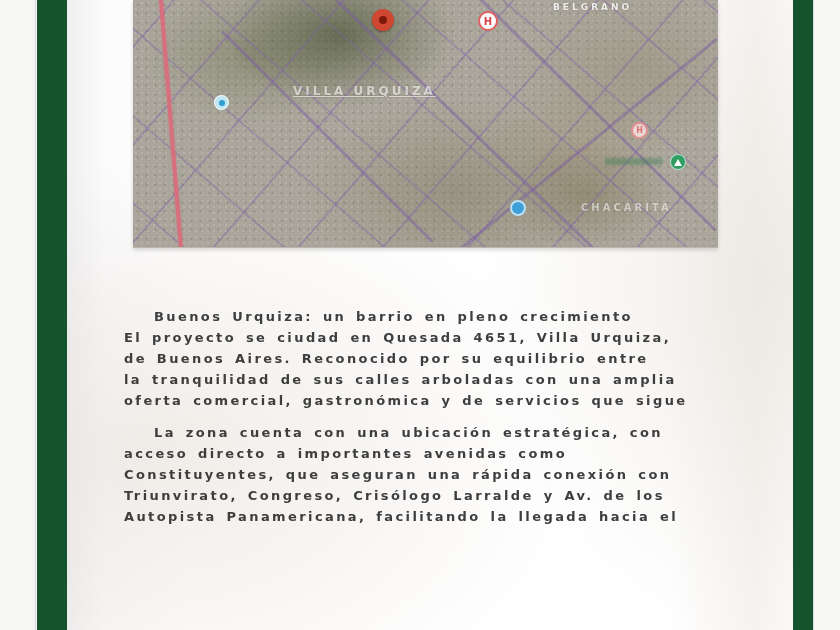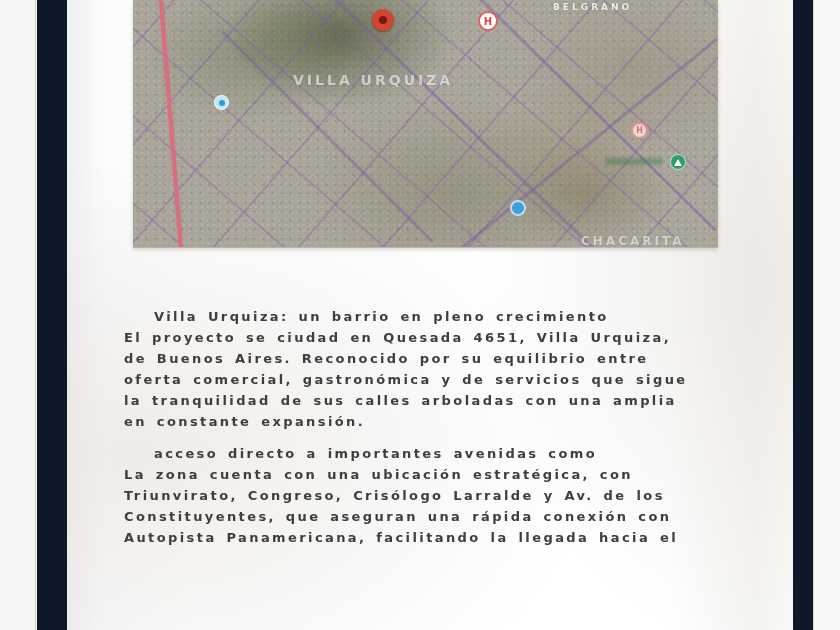--- a/index.html
+++ b/index.html
@@ -4,21 +4,21 @@
 <style>
   * { margin:0; padding:0; box-sizing:border-box; }
   html,body { width:840px; height:630px; overflow:hidden;
     font-family:"DejaVu Sans","Liberation Sans",sans-serif; background:#f6f6f6; }
 
   .stage { position:relative; width:840px; height:630px; background:#f6f6f6; }
 
   .left-rail { position:absolute; left:0; top:0; width:36px; height:630px;
     background:#f6f6f5; border-right:1px solid #d9d9d9; }
   .main-panel { position:absolute; left:37px; top:0; width:777px; height:630px;
-    background:#0f172a; border-right:1px solid #d9d9d9; }
+    background:#14532d; border-right:1px solid #d9d9d9; }
   .right-rail { position:absolute; left:815px; top:0; width:25px; height:630px;
     background:#f7f7f6; }
 
   
   .flyer { position:absolute; left:30px; top:0; width:726px; height:630px;
     background:
       radial-gradient(620px 420px at 12% 72%, rgba(228,221,213,.55), transparent 70%),
       radial-gradient(420px 520px at 97% 45%, rgba(230,225,218,.6), transparent 70%),
       linear-gradient(90deg,#f0f0f1 0,#fbfbfc 38px,#ffffff 120px,#ffffff 600px,#f6f4f1 688px,#fbfaf8 726px);
   }
@@ -54,22 +54,22 @@
   .av-c { left:585px; top:40px;  width:330px; transform:rotate(140.7deg); }
   .av-d { left:90px;  top:30px;  width:298px; transform:rotate(45deg); }
 
   .railway { position:absolute; left:25px; top:-12px; width:4px; height:290px;
     background:#d7707e; transform-origin:top center; transform:rotate(-4.6deg);
     box-shadow:0 0 2px rgba(215,110,126,.7); }
 
   .map-label { position:absolute; color:rgba(255,255,255,.85); font-size:9px;
     font-weight:bold; letter-spacing:3px; text-shadow:0 0 2px rgba(90,90,80,.6); white-space:nowrap; }
   .lbl-belgrano { left:420px; top:2px; }
-  .lbl-villa-urquiza { left:160px; top:72px; font-size:14px; opacity:.68; }
-  .lbl-chacarita { left:448px; top:234px; font-size:12px; opacity:.62; }
+  .lbl-villa-urquiza { left:160px; top:84px; font-size:12px; opacity:.68;text-decoration:underline; }
+  .lbl-chacarita { left:448px; top:202px; font-size:10px; opacity:.62; }
 
   .marker { position:absolute; border-radius:50%; display:flex;
     align-items:center; justify-content:center; }
   .m-pin { left:239px; top:9px; width:22px; height:22px; background:#cf4730;
     box-shadow:0 1px 2px rgba(0,0,0,.35); }
   .m-pin .pin-dot { width:8px; height:8px; border-radius:50%; background:#7c170b; }
   .m-hosp { left:345px; top:11px; width:20px; height:20px; background:#fff;
     border:2px solid #e06060; color:#dd4343; font-size:10px; font-weight:bold; }
   .m-teal { left:81px; top:95px; width:15px; height:15px; background:#bfe6f2;
     border:1px solid rgba(255,255,255,.8); }
@@ -128,32 +128,31 @@
         <div class="marker m-hosp-faded">H</div>
         <div class="park-label-blur"></div>
         <div class="marker m-park">
           <div class="tree-glyph"></div>
         </div>
         <div class="marker m-blue"></div>
       </div>
 
       <div class="article">
         <div class="paragraph">
-            <div class="line">Villa Urquiza: un barrio en pleno crecimiento</div>
+            <div class="line">Buenos Urquiza: un barrio en pleno crecimiento</div>
             <div class="line">El proyecto se ciudad en Quesada 4651, Villa Urquiza,</div>
             <div class="line">de Buenos Aires. Reconocido por su equilibrio entre</div>
+            <div class="line">la tranquilidad de sus calles arboladas con una amplia</div>
             <div class="line">oferta comercial, gastronómica y de servicios que sigue</div>
-            <div class="line">la tranquilidad de sus calles arboladas con una amplia</div>
-            <div class="line">en constante expansión.</div>
           </div>
         <div class="paragraph">
+            <div class="line">La zona cuenta con una ubicación estratégica, con</div>
             <div class="line">acceso directo a importantes avenidas como</div>
-            <div class="line">La zona cuenta con una ubicación estratégica, con</div>
+            <div class="line">Constituyentes, que aseguran una rápida conexión con</div>
             <div class="line">Triunvirato, Congreso, Crisólogo Larralde y Av. de los</div>
-            <div class="line">Constituyentes, que aseguran una rápida conexión con</div>
             <div class="line">Autopista Panamericana, facilitando la llegada hacia el</div>
           </div>
       </div>
 
     </div>
   </div>
 
   <div class="right-rail"></div>
 </div>
 

